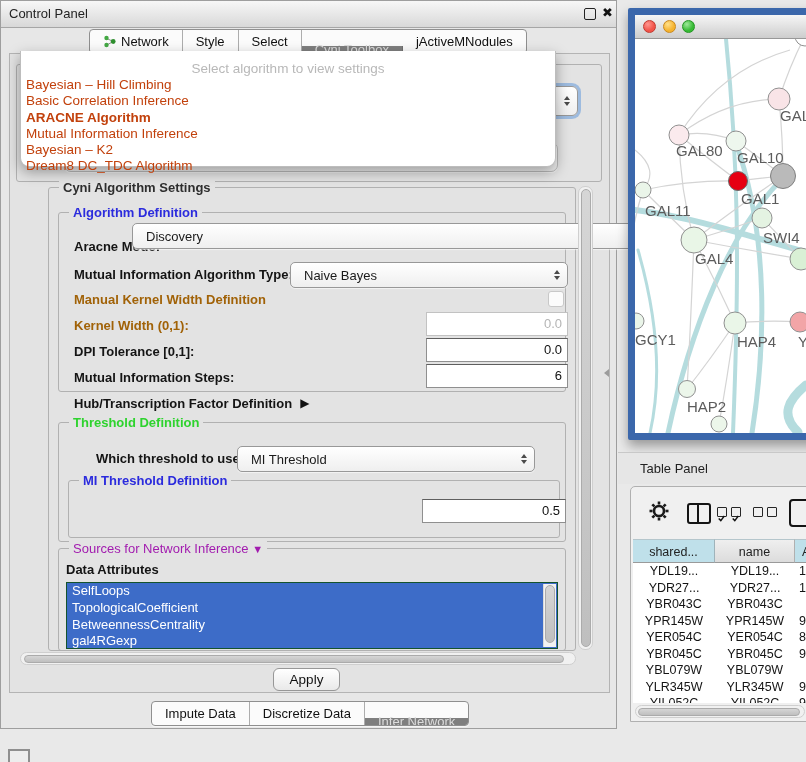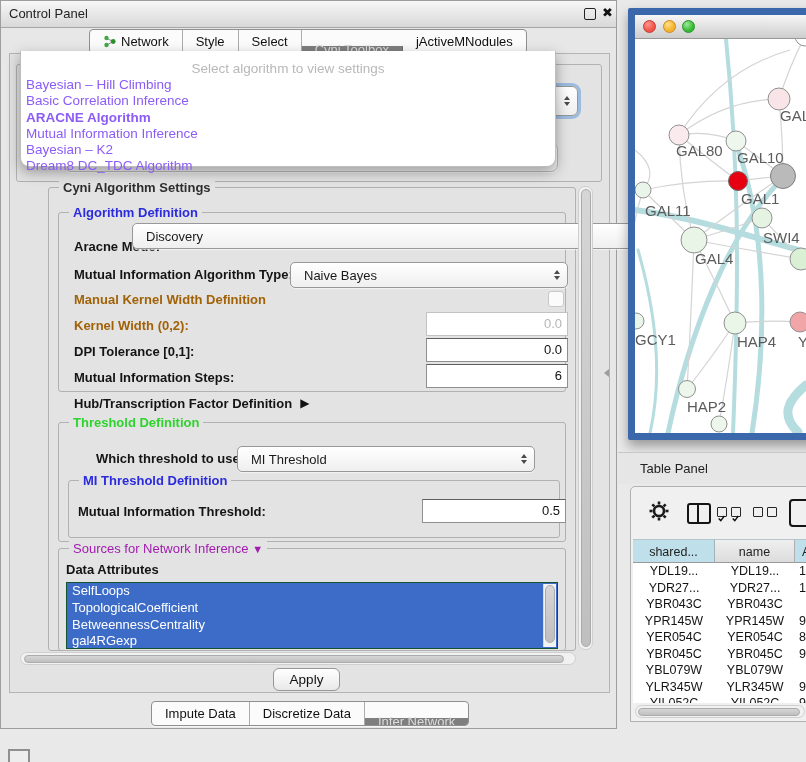--- a/index.html
+++ b/index.html
@@ -63,21 +63,21 @@
   
   .sb{background:#f1f1f1;border:1px solid #cfcfcf;border-radius:7px;box-sizing:border-box;}
   .sb-thumb{position:absolute;background:linear-gradient(#d6d6d6,#bfbfbf);border:1px solid #ababab;
             border-radius:6px;box-sizing:border-box;}
 
   
   .popup{left:10px;top:-3px;width:536px;height:116px;background:#fff;border:1px solid #bdbdbd;
          border-top:none;border-radius:0 0 9px 9px;box-shadow:0 5px 14px rgba(0,0,0,.35);
          z-index:6;padding-top:10px;box-sizing:border-box;}
   .popup-prompt{text-align:center;color:#b8b8b8;font-size:13.5px;height:16px;}
-  .popup-item{font-size:13.5px;color:#8b5cf6;height:16.3px;padding-left:5px;white-space:nowrap;}
+  .popup-item{font-size:13.5px;color:#c2410c;height:16.3px;padding-left:5px;white-space:nowrap;}
   .popup-item.bold{font-weight:bold;}
 
   
   .attr-list{background:#fff;border:1px solid #14532d;box-sizing:border-box;overflow:hidden;}
   .attr-item{height:16.75px;background:#3d6cc8;color:#fff;font-size:13px;padding-left:5px;
              white-space:nowrap;box-sizing:border-box;}
   .list-sb{position:absolute;right:1px;top:1px;bottom:1px;width:12px;background:#f2f2f2;
            border-left:1px solid #d9d9d9;}
   .list-sb .sb-thumb{left:1px;right:1px;top:1px;height:58px;}
 
@@ -209,21 +209,21 @@
       <span class="abs blabel" style="left:64px;top:213px;">Mutual Information Algorithm Type:</span>
       <div class="abs combo" style="left:280px;top:208px;width:278px;">
         <span>Naive Bayes</span>
         <span class="stepper">
             <span class="arr-up"></span>
             <span class="arr-dn"></span>
           </span>
       </div>
       <span class="abs dlabel" style="left:64px;top:238px;">Manual Kernel Width Definition</span>
       <div class="abs checkbox" style="left:538px;top:237px;"></div>
-      <span class="abs dlabel" style="left:64px;top:264px;">Kernel Width (0,2):</span>
+      <span class="abs dlabel" style="left:64px;top:264px;">Kernel Width (0,1):</span>
       <div class="abs tfield dis" style="left:416px;top:258px;width:142px;">0.0</div>
       <span class="abs blabel" style="left:64px;top:290px;">DPI Tolerance [0,1]:</span>
       <div class="abs tfield" style="left:416px;top:284px;width:142px;">0.0</div>
       <span class="abs blabel" style="left:64px;top:316px;">Mutual Information Steps:</span>
       <div class="abs tfield" style="left:416px;top:310px;width:142px;">6</div>
 
       <div class="abs hub-row" style="left:64px;top:340px;height:18px;">
         <span>Hub/Transcription Factor Definition</span>
         <span class="tri">▶</span>
       </div>
@@ -235,21 +235,20 @@
       <div class="abs combo" style="left:227px;top:392px;width:298px;">
         <span>MI Threshold</span>
         <span class="stepper">
             <span class="arr-up"></span>
             <span class="arr-dn"></span>
           </span>
       </div>
       <div class="abs gbox" style="left:58px;top:426px;width:490px;height:56px;">
         <span class="glabel blue">MI Threshold Definition</span>
       </div>
-      <span class="abs blabel" style="left:68px;top:450px;">Mutual Information Threshold:</span>
       <div class="abs tfield" style="left:412px;top:445px;width:144px;">0.5</div>
 
       <div class="abs gbox" style="left:48px;top:494px;width:506px;height:101px;">
         <span class="glabel plain" style="font-weight:normal;color:#a21caf;">
           <span>Sources for Network Inference</span>
           <span style="font-size:11px;">▼</span>
         </span>
       </div>
       <span class="abs blabel" style="left:56px;top:508px;">Data Attributes</span>
       <div class="abs attr-list" style="left:56px;top:528px;width:492px;height:67px;">

